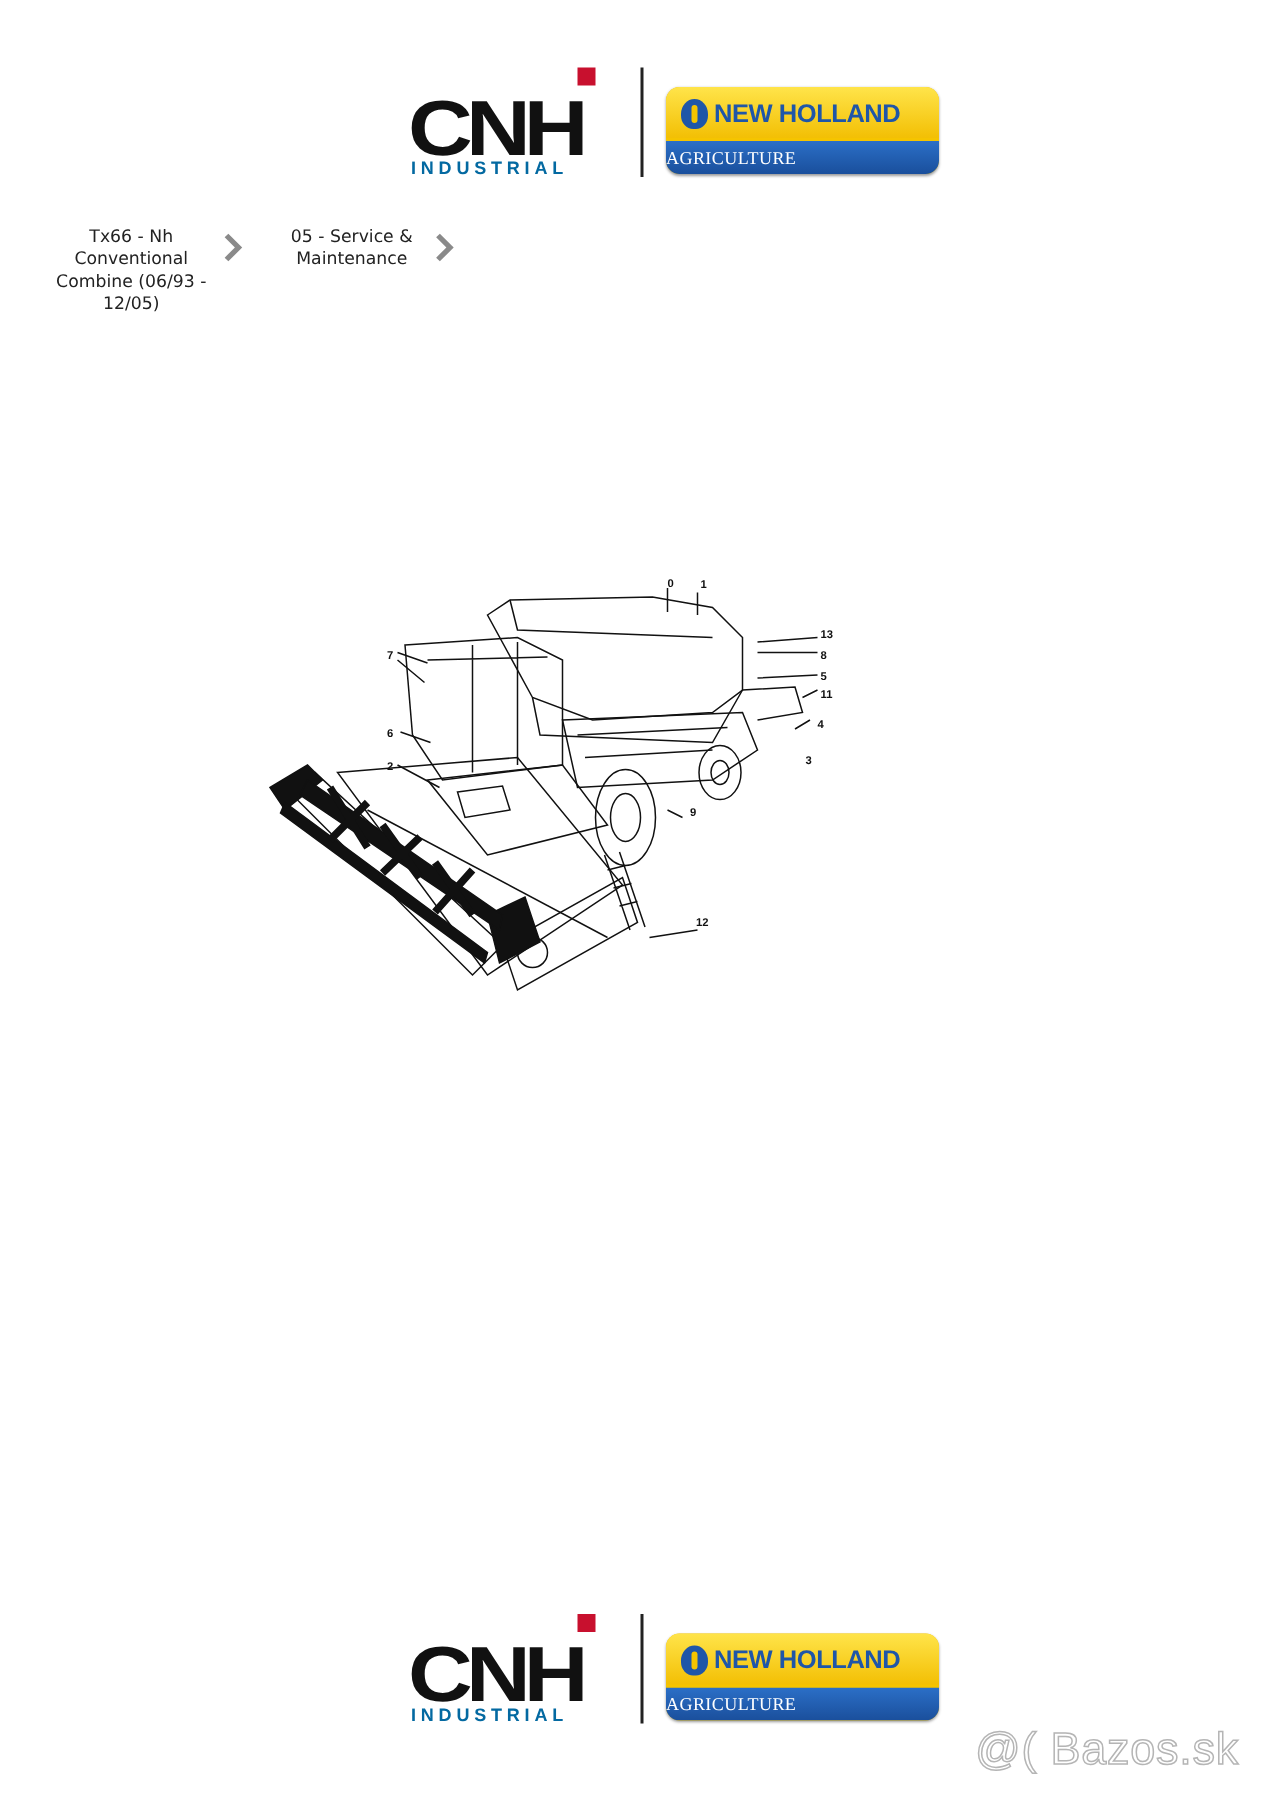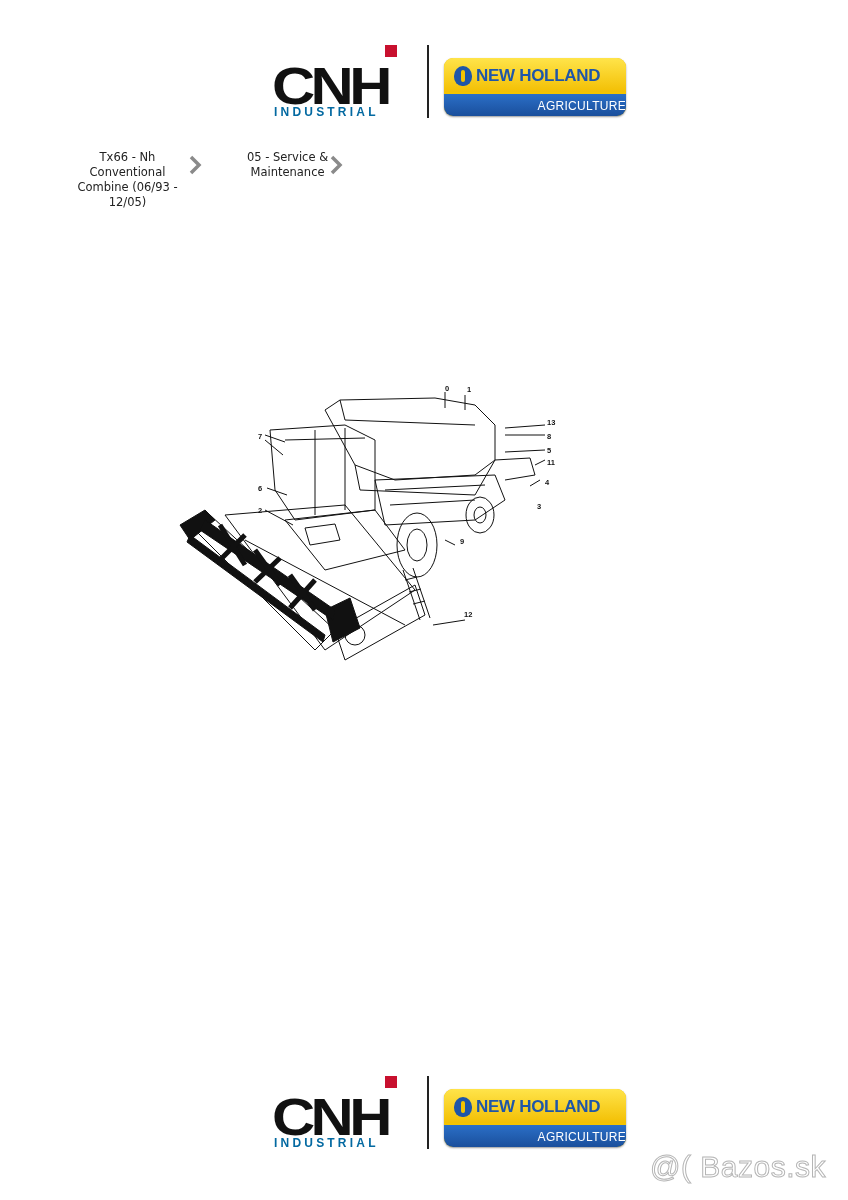--- a/index.html
+++ b/index.html
@@ -15,26 +15,26 @@
   .cnh-sub { position:absolute; left:2px; top:63px; font-family:"Liberation Sans", sans-serif; font-weight:700; font-size:12px; letter-spacing:3.2px; color:#0369a1; }
 
   .divider { position:absolute; left:155px; top:3px; width:2px; height:73px; background:#222; }
 
   .nh { position:absolute; left:172px; top:16px; width:182px; height:58px; border-radius:9px; overflow:hidden; box-shadow:0 1px 2px rgba(0,0,0,0.4); background:#f5c400; }
   .nh-top { position:absolute; left:0; top:0; right:0; height:36px; background:linear-gradient(#ffe44a, #f2bd00); }
   .nh-bottom { position:absolute; left:0; bottom:0; right:0; height:22px; background:linear-gradient(#2b6fc7, #1a4f9c); border-top:2px solid #f5c400; }
   .nh-leaf { position:absolute; left:10px; top:8px; width:18px; height:20px; border-radius:50% 50% 45% 45%; background:#1f56a8; }
   .nh-leaf::after { content:""; position:absolute; left:7px; top:4px; width:4px; height:12px; background:#f5c400; border-radius:2px; }
   .nh-title { position:absolute; left:32px; top:8px; font-family:"Liberation Sans", sans-serif; font-weight:900; font-size:17px; color:#1f56a8; letter-spacing:-0.3px; white-space:nowrap; }
-  .nh-sub { position:absolute; left:0; right:0; bottom:3px; text-align:right; font-family:Liberation Sans, sans-serif; font-size:12px; color:#fff; letter-spacing:0.3px; }
+  .nh-sub { position:absolute; left:0; right:0; bottom:3px; text-align:left; font-family:Liberation Serif, serif; font-size:12px; color:#fff; letter-spacing:0.3px; }
 
-  .breadcrumb { position:absolute; top:150px; left:30px; width:420px; height:70px;margin-left:40px; }
+  .breadcrumb { position:absolute; top:150px; left:30px; width:420px; height:70px; }
   .crumb { position:absolute; text-align:center; font-family:"DejaVu Sans", sans-serif; font-size:11.5px; line-height:15px; color:#222; }
   .crumb-1 { left:5px; width:105px; }
-  .crumb-2 { left:165px; width:105px; }
+  .crumb-2 { left:152px; width:105px; }
   .crumb-3 { left:280px; width:120px; }
   .chev { position:absolute; top:4px; width:16px; height:22px; }
   .chev-1 { left:117px; }
   .chev-2 { left:258px; }
 
   .diagram { position:absolute; left:175px; top:380px; width:420px; height:300px; }
   .callout { position:absolute; font-family:"Liberation Sans", sans-serif; font-weight:700; font-size:7.5px; color:#111; }
 
   .watermark { position:absolute; left:650px; top:1150px; font-family:"Liberation Sans", sans-serif; font-size:30px; color:#fff; -webkit-text-stroke:1px #b5b5b5; letter-spacing:0.5px; white-space:nowrap; }
 </style>

